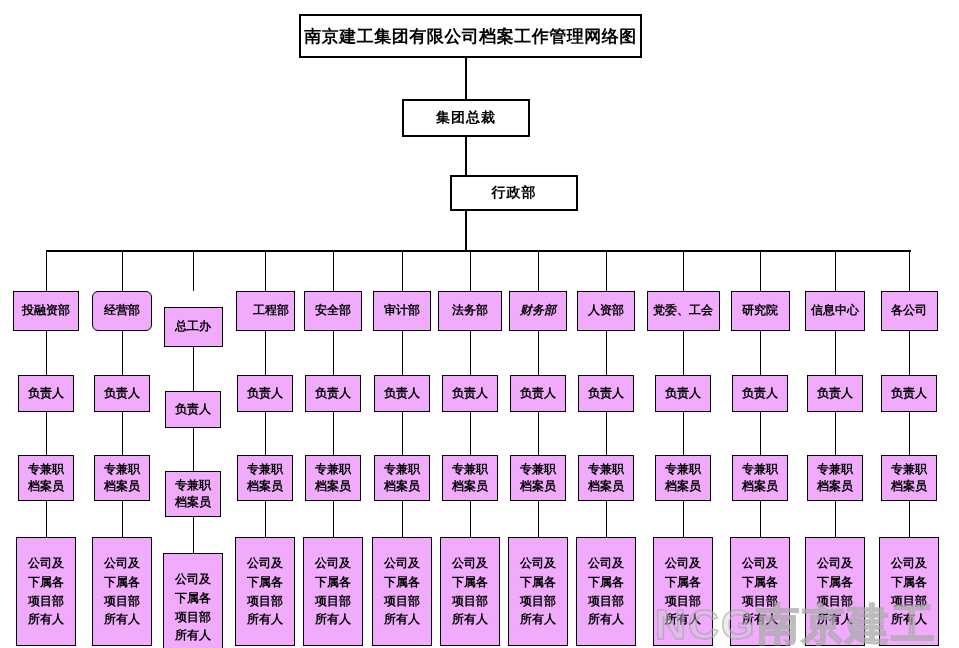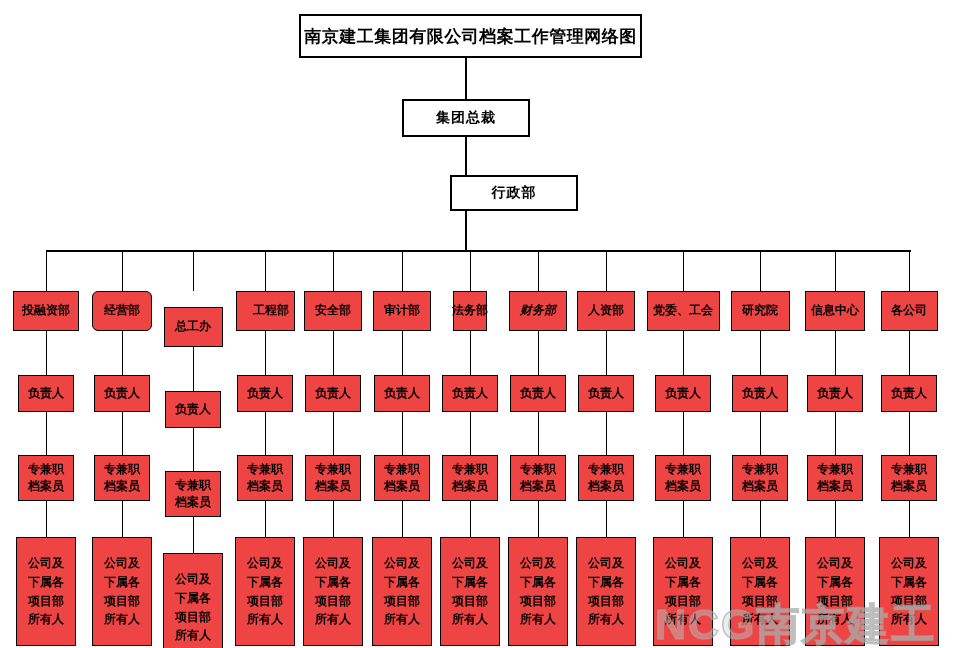--- a/index.html
+++ b/index.html
@@ -68,21 +68,21 @@
     align-items: center;
   }
   .vline {
     width: 1px;
     background: #000;
     flex: none;
   }
   .cbox {
     box-sizing: border-box;
     border: 1px solid #000;
-    background: #ef4444;
+    background: #f0abfc;
     display: flex;
     align-items: center;
     justify-content: center;
     text-align: center;
     font-weight: bold;
     font-size: 12px;
     line-height: 1.45;
     color: #000;
     white-space: pre-line;
     flex: none;
@@ -204,21 +204,21 @@
 档案员</div>
     <div class="vline" style="height:36px;"></div>
     <div class="cbox staff">公司及
 下属各
 项目部
 所有人</div>
   </div>
 
   <div class="col" style="left:433px;">
     <div class="vline" style="height:41px;"></div>
-    <div class="cbox dept" style="width:34px;">法务部</div>
+    <div class="cbox dept" style="width:64px;">法务部</div>
     <div class="vline" style="height:44px;"></div>
     <div class="cbox leader">负责人</div>
     <div class="vline" style="height:43px;"></div>
     <div class="cbox arch">专兼职
 档案员</div>
     <div class="vline" style="height:36px;"></div>
     <div class="cbox staff">公司及
 下属各
 项目部
 所有人</div>

